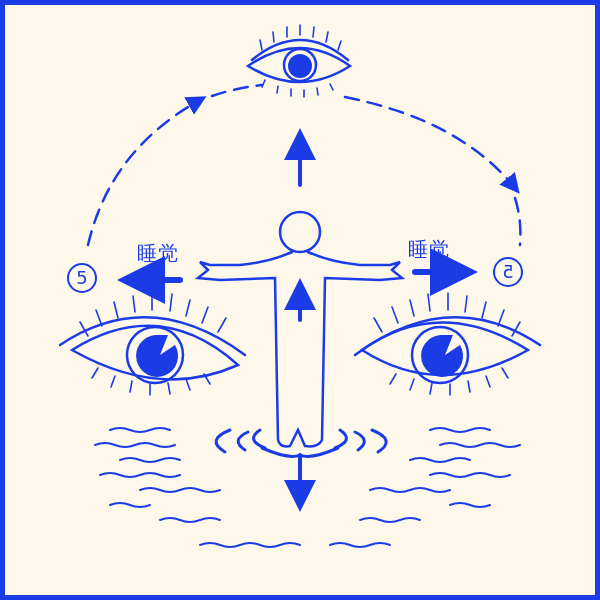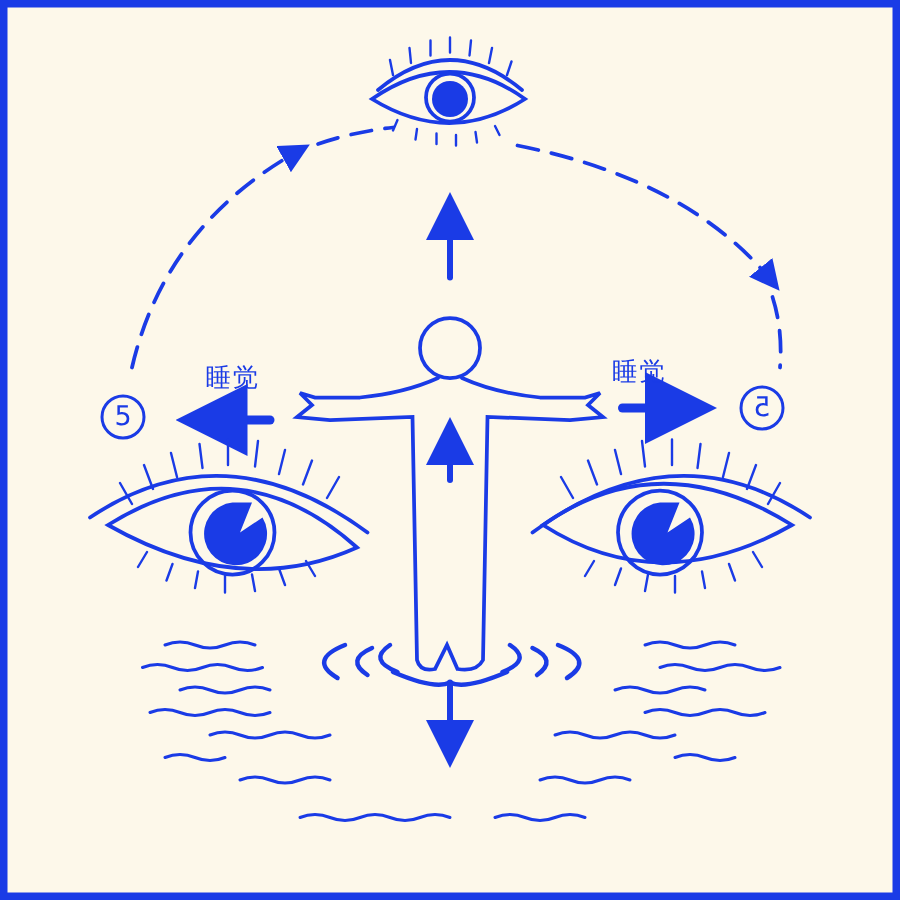--- a/index.html
+++ b/index.html
@@ -1,19 +1,19 @@
 <!DOCTYPE html>
 <html><head>
 <meta charset="utf-8">
 <style>
   html,body{margin:0;padding:0;background:#fdf8ea;}
   .canvas{position:relative;width:600px;height:600px;background:#fdf8ea;overflow:hidden;}
   .frame{position:absolute;left:0;top:0;width:600px;height:600px;box-sizing:border-box;border:5px solid #1a3be6;}
   svg{position:absolute;left:0;top:0;}
-  .label{position:absolute;font-family:"DejaVu Sans",sans-serif;font-size:17px;color:#1a3be6;letter-spacing:1px;}
+  .label{position:absolute;font-family:"DejaVu Sans",sans-serif;font-size:20px;color:#1a3be6;letter-spacing:1px;}
   .num{position:absolute;width:26px;height:26px;border:2.5px solid #1a3be6;border-radius:50%;
        font-family:"DejaVu Sans",sans-serif;font-size:18px;color:#1a3be6;text-align:center;line-height:26px;}
   .mirror{transform:scaleX(-1);}
 </style>
 </head>
 <body>
 
 <div class="canvas">
   <div class="frame"></div>
 

